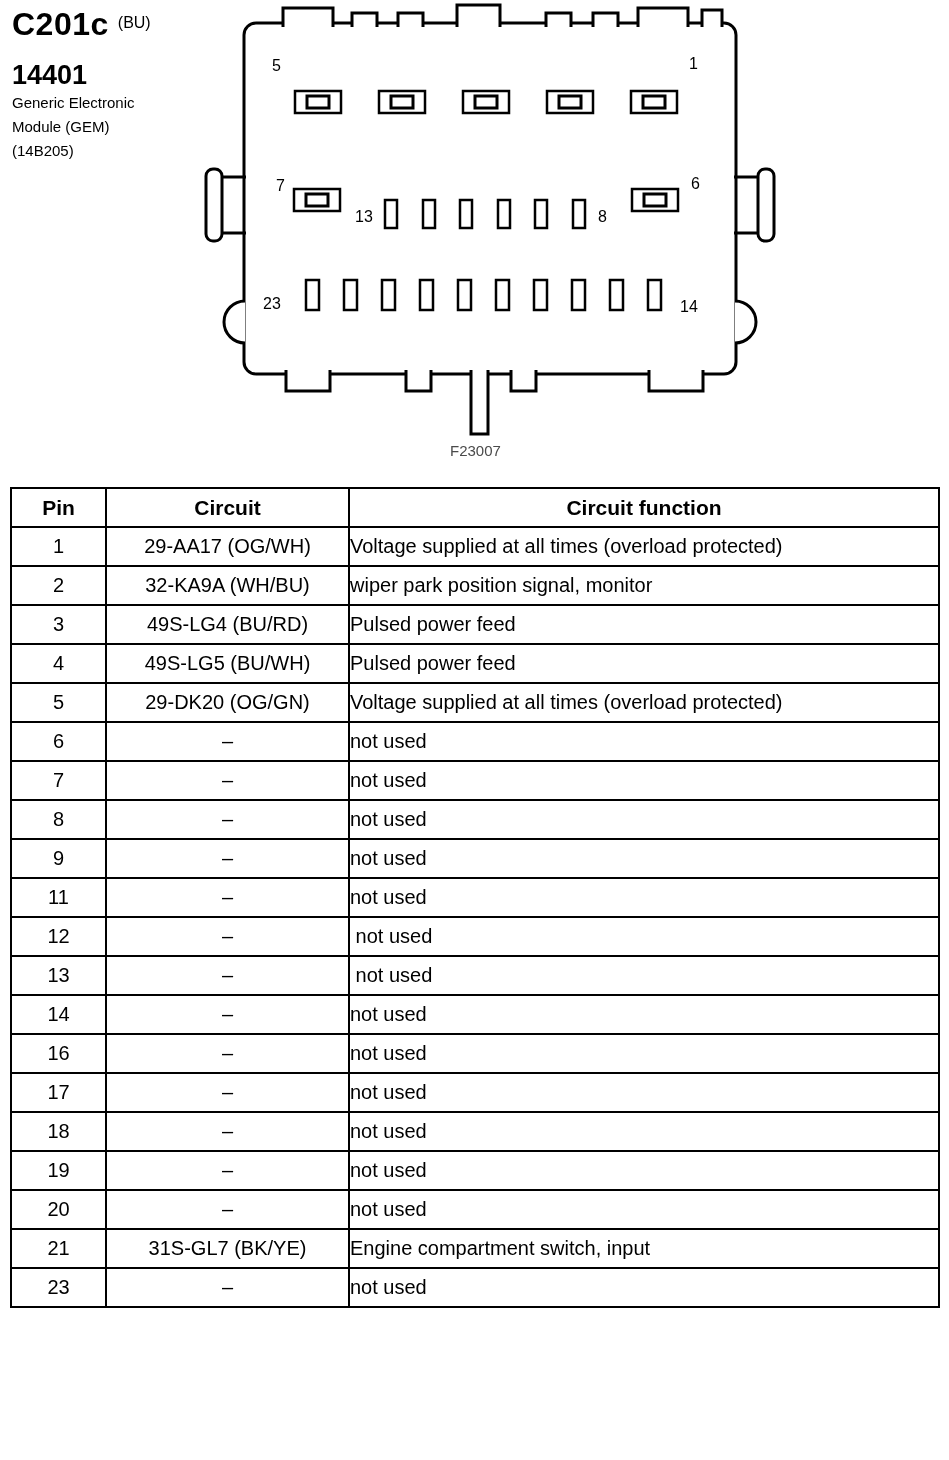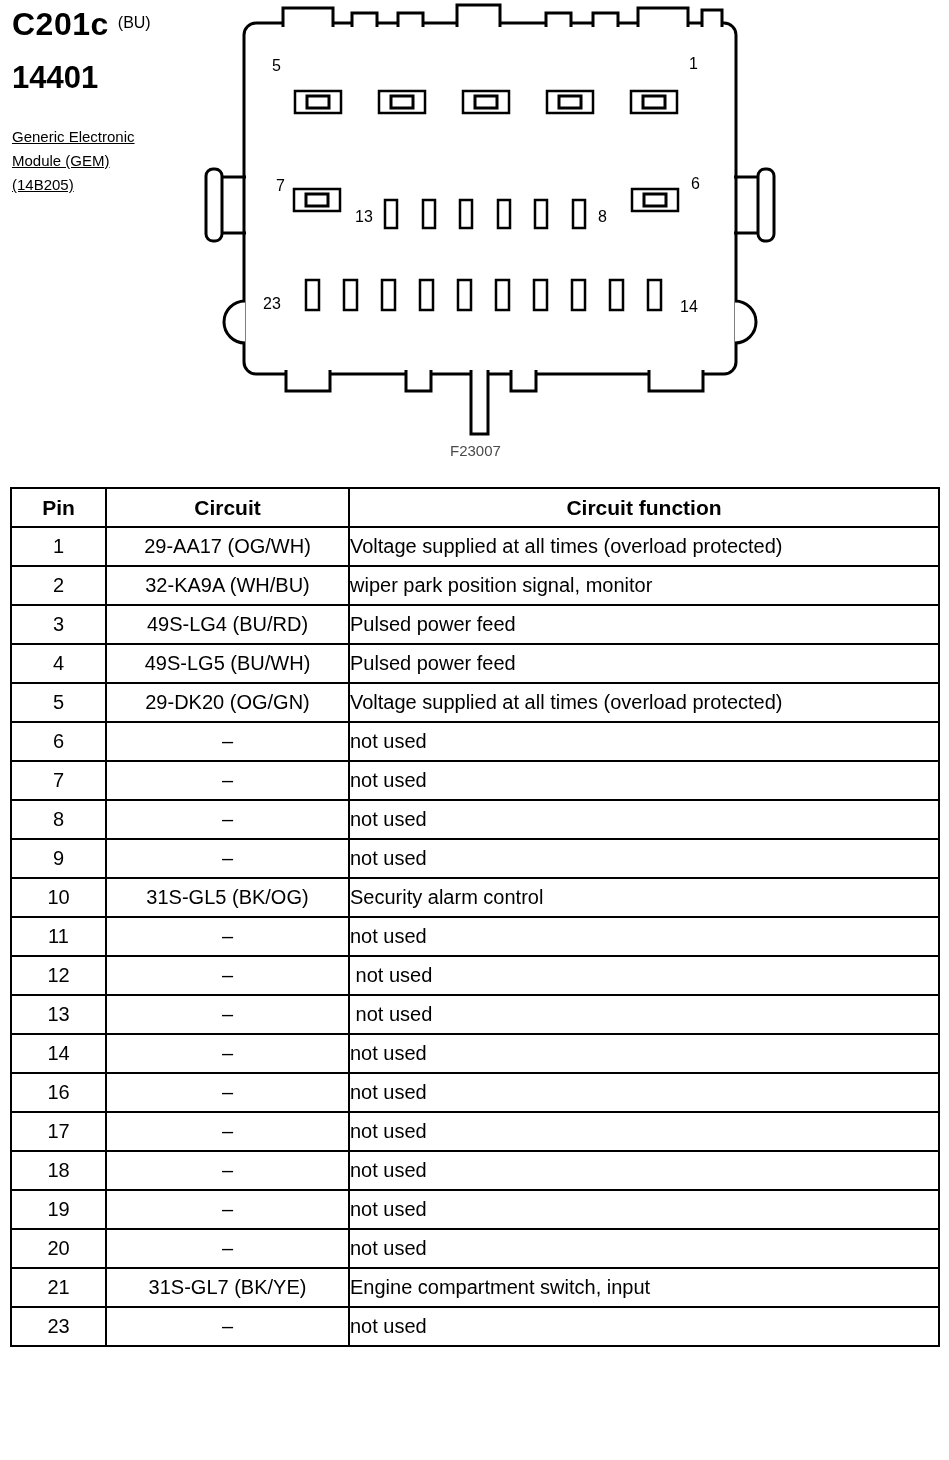--- a/index.html
+++ b/index.html
@@ -7,22 +7,22 @@
     width: 949px; height: 1460px; position: relative;
     font-family: "Liberation Sans", sans-serif; color: #000;
   }
   .page { position: relative; width: 824px; height: 1460px; background: #fff; }
 
   
   .header-block { position: absolute; left: 12px; top: 6px; }
   .cid-line { white-space: nowrap; }
   .cid { font-size: 32px; font-weight: bold; letter-spacing: 0.5px; }
   .csuf { font-size: 16px; font-weight: normal; margin-left: 9px; position: relative; top: -7px; }
-  .pnum { font-size: 31px; font-weight: bold; margin-top: 17px; }
-  .desc { margin-top: 29px; font-size: 15px; line-height: 24px; text-decoration: underline; }
+  .pnum { font-size: 27px; font-weight: bold; margin-top: 17px; }
+  .desc { font-size: 15px; line-height: 24px; }
 
   
   svg.connector { position: absolute; left: 0; top: 0; }
   svg.connector text { font-family: "Liberation Sans", sans-serif; }
 
   
   table.pinout {
     position: absolute; left: 10px; top: 487px;
     border-collapse: collapse; table-layout: fixed;
     width: 928px; background: #fff;
@@ -190,25 +190,20 @@
           <td class="c-pin">8</td>
           <td class="c-circuit">–</td>
           <td class="c-func">not used</td>
         </tr>
         <tr>
           <td class="c-pin">9</td>
           <td class="c-circuit">–</td>
           <td class="c-func">not used</td>
         </tr>
         <tr>
-          <td class="c-pin">10</td>
-          <td class="c-circuit">31S-GL5 (BK/OG)</td>
-          <td class="c-func">Security alarm control</td>
-        </tr>
-        <tr>
           <td class="c-pin">11</td>
           <td class="c-circuit">–</td>
           <td class="c-func">not used</td>
         </tr>
         <tr>
           <td class="c-pin">12</td>
           <td class="c-circuit">–</td>
           <td class="c-func"> not used</td>
         </tr>
         <tr>

